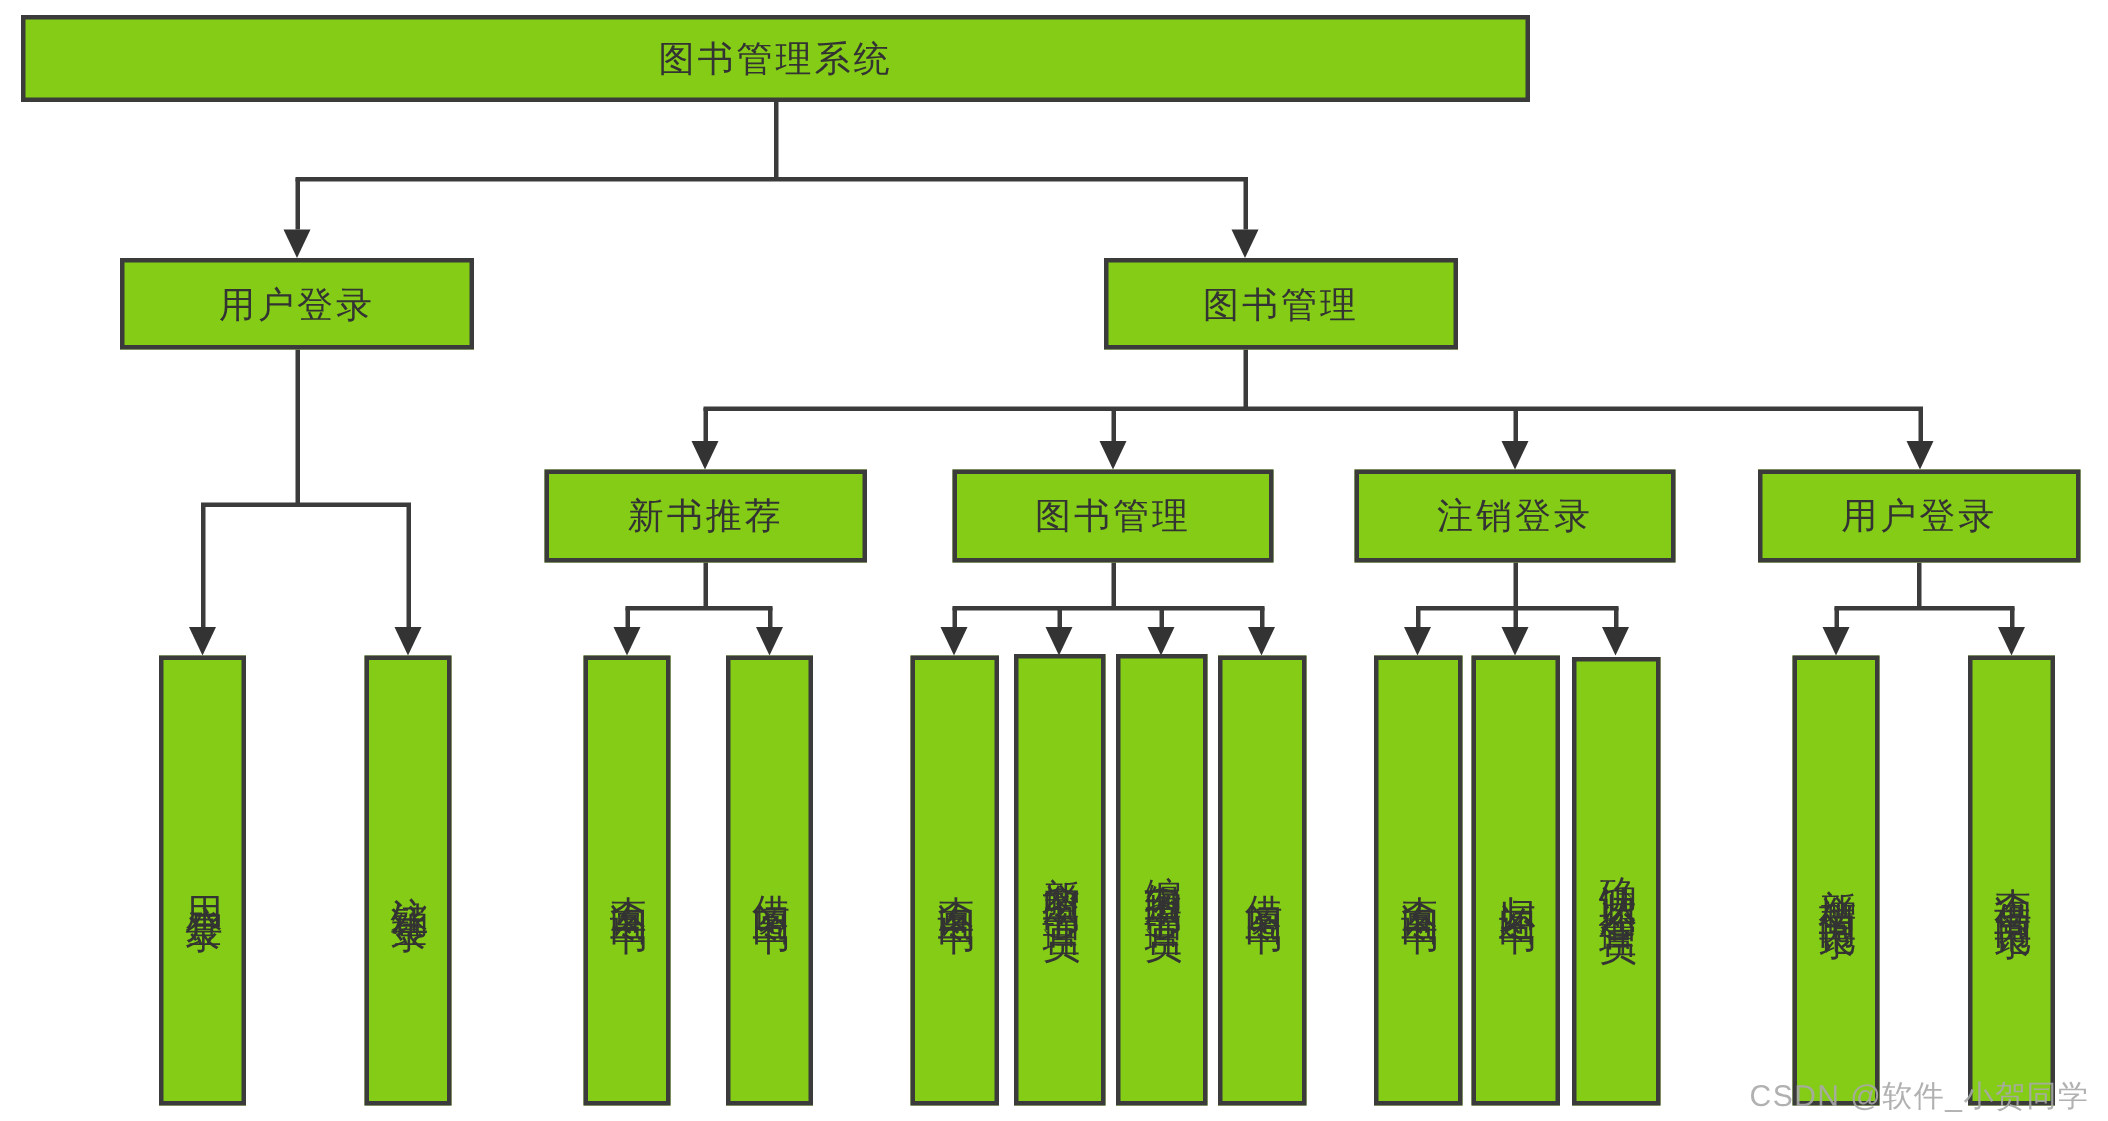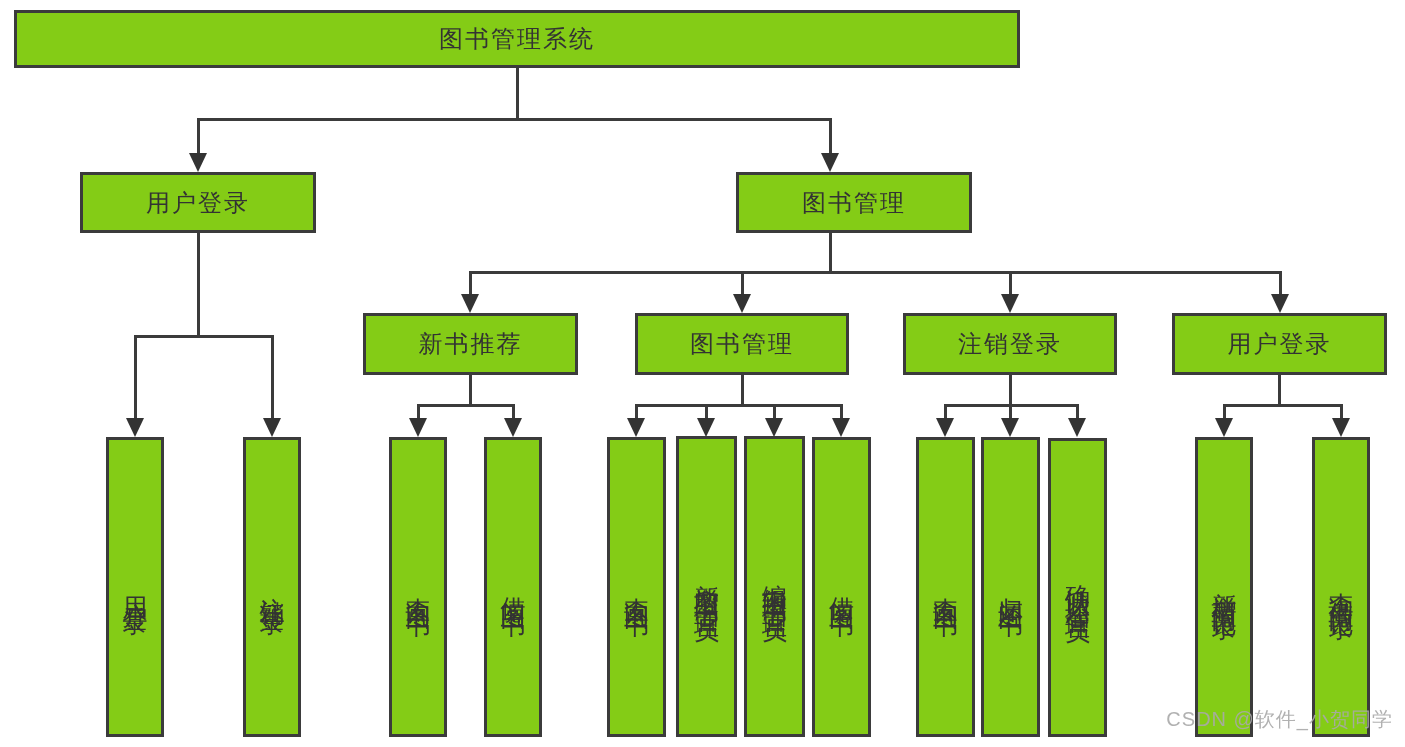--- a/index.html
+++ b/index.html
@@ -47,21 +47,21 @@
     position: absolute;
     width: 0;
     height: 0;
     border-left: 9px solid transparent;
     border-right: 9px solid transparent;
     border-top: 19px solid #333333;
   }
   .watermark {
     position: absolute;
     right: 12px;
-    bottom: 14px;
+    bottom: 3px;
     font-size: 20px;
     letter-spacing: 1px;
     color: rgba(168, 168, 168, 0.9);
     z-index: 5;
     white-space: nowrap;
   }
 </style>
 </head>
 <body>
 

